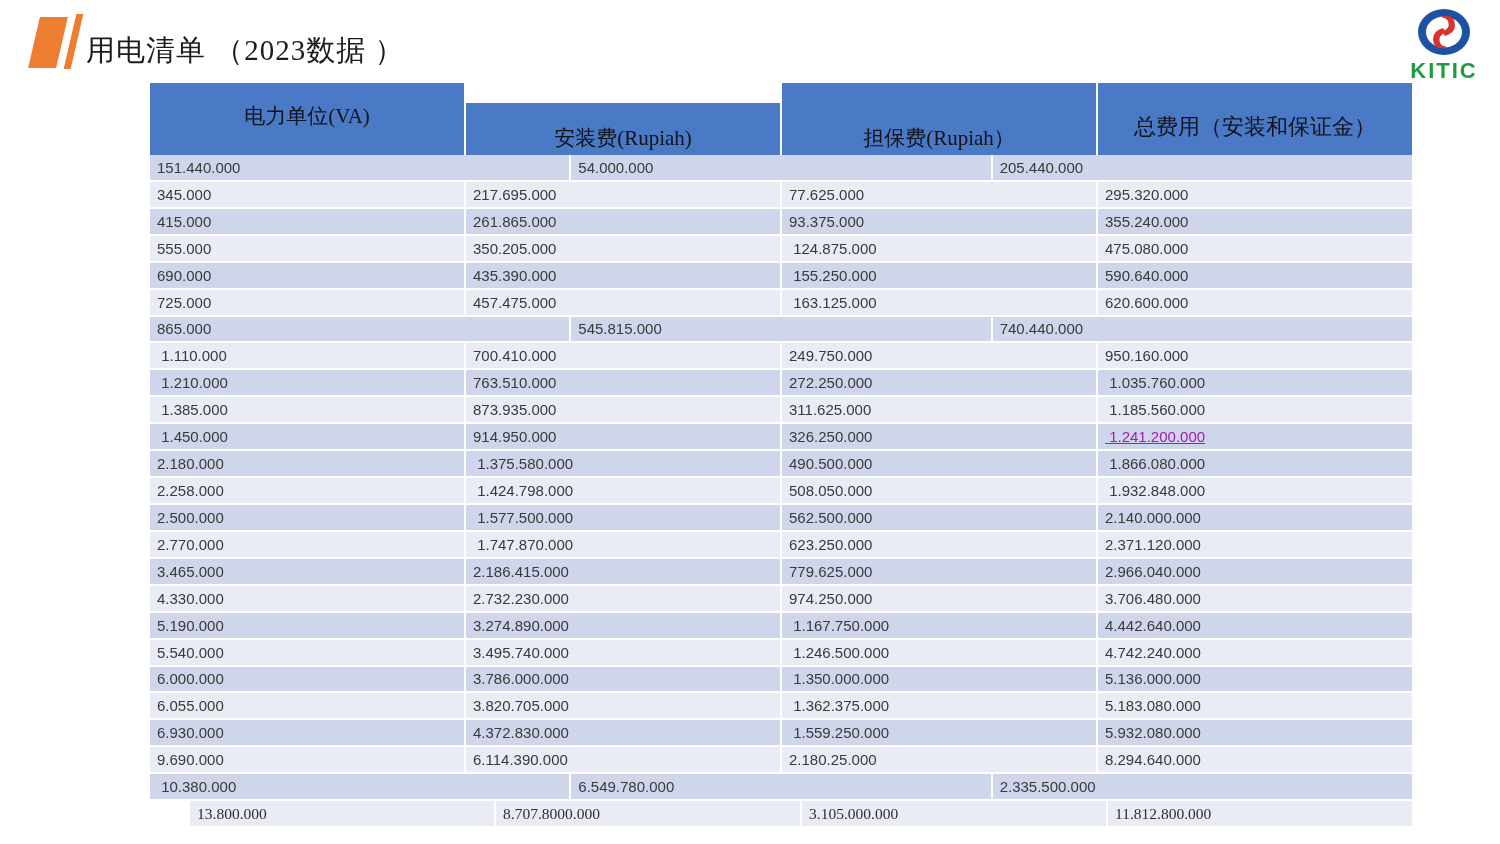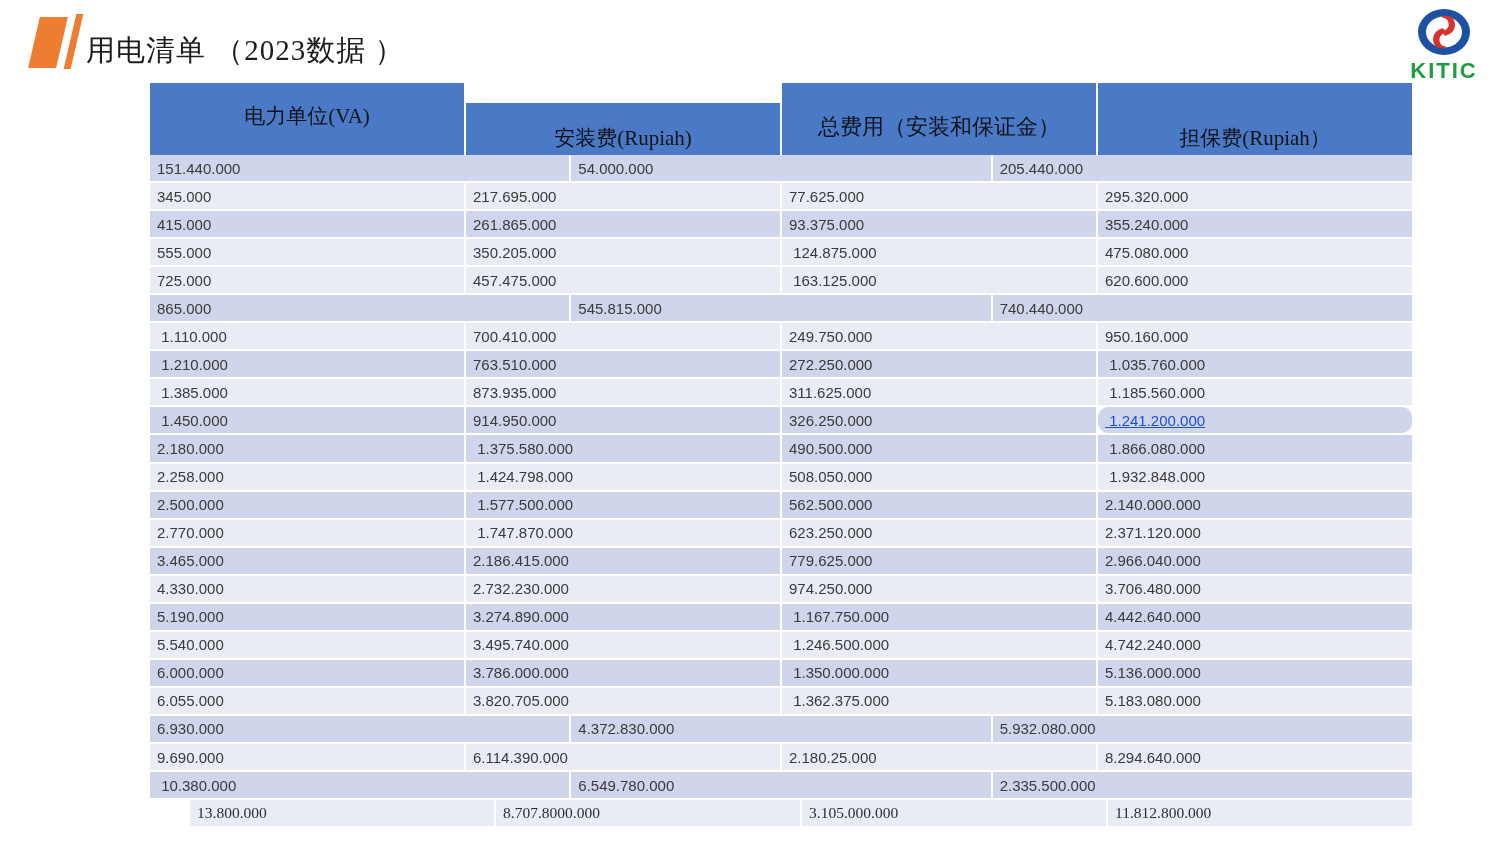--- a/index.html
+++ b/index.html
@@ -92,21 +92,21 @@
     overflow: hidden;
   }
   .tcell:last-child { border-right: none; }
   .trow.odd  .tcell { background: var(--row-odd, #CFD5EA); }
   .trow.even .tcell { background: var(--row-even, #E9EBF5); }
   .trow.serif .tcell {
     font-family: "Liberation Serif", "DejaVu Serif", serif;
     font-size: 15.5px;
     color: #2e2e2e;
   }
-  .tcell.underline { text-decoration: underline; color: #1d4ed8; border-radius: 10px; }
+  .tcell.underline { text-decoration: underline; color: #a21caf; }
 </style>
 </head>
 <body>
 
 <div class="slide">
 
   <div class="deco-big"></div>
   <div class="deco-slash"></div>
 
   <h1 class="page-title">用电清单 （2023数据 ）</h1>
@@ -118,22 +118,22 @@
       <path d="M27 12 q 13 -2 13 9 q 0 8 -10 11 l -3 -4.5 q 8 -3 6.5 -8.5 q -1 -5 -6.5 -5.5 z" fill="#D6352F"></path>
       <path d="M31 44 q -13 2 -13 -9 q 0 -8 10 -11 l 3 4.5 q -8 3 -6.5 8.5 q 1 5 6.5 5.5 z" fill="#D6352F"></path>
     </svg>
     <div class="logo-text">KITIC</div>
   </div>
 
   <div class="etable">
     <div class="thead">
       <div class="hcell c1">电力单位(VA)</div>
       <div class="hcell c2">安装费(Rupiah)</div>
+      <div class="hcell c3">担保费(Rupiah）</div>
       <div class="hcell c4">总费用（安装和保证金）</div>
-      <div class="hcell c3">担保费(Rupiah）</div>
     </div>
     <div class="tbody">
         <div class="trow odd">
           <div class="tcell">151.440.000</div>
           <div class="tcell">54.000.000</div>
           <div class="tcell">205.440.000</div>
         </div>
         <div class="trow even">
           <div class="tcell">345.000</div>
           <div class="tcell">217.695.000</div>
@@ -145,20 +145,26 @@
           <div class="tcell">261.865.000</div>
           <div class="tcell">93.375.000</div>
           <div class="tcell">355.240.000</div>
         </div>
         <div class="trow even">
           <div class="tcell">555.000</div>
           <div class="tcell">350.205.000</div>
           <div class="tcell"> 124.875.000</div>
           <div class="tcell">475.080.000</div>
         </div>
+        <div class="trow odd">
+          <div class="tcell">690.000</div>
+          <div class="tcell">435.390.000</div>
+          <div class="tcell"> 155.250.000</div>
+          <div class="tcell">590.640.000</div>
+        </div>
         <div class="trow even">
           <div class="tcell">725.000</div>
           <div class="tcell">457.475.000</div>
           <div class="tcell"> 163.125.000</div>
           <div class="tcell">620.600.000</div>
         </div>
         <div class="trow odd">
           <div class="tcell">865.000</div>
           <div class="tcell">545.815.000</div>
           <div class="tcell">740.440.000</div>
@@ -243,20 +249,21 @@
         </div>
         <div class="trow even">
           <div class="tcell">6.055.000</div>
           <div class="tcell">3.820.705.000</div>
           <div class="tcell"> 1.362.375.000</div>
           <div class="tcell">5.183.080.000</div>
         </div>
         <div class="trow odd">
           <div class="tcell">6.930.000</div>
           <div class="tcell">4.372.830.000</div>
+          <div class="tcell"> 1.559.250.000</div>
           <div class="tcell">5.932.080.000</div>
         </div>
         <div class="trow even">
           <div class="tcell">9.690.000</div>
           <div class="tcell">6.114.390.000</div>
           <div class="tcell">2.180.25.000</div>
           <div class="tcell">8.294.640.000</div>
         </div>
         <div class="trow odd">
           <div class="tcell"> 10.380.000</div>

